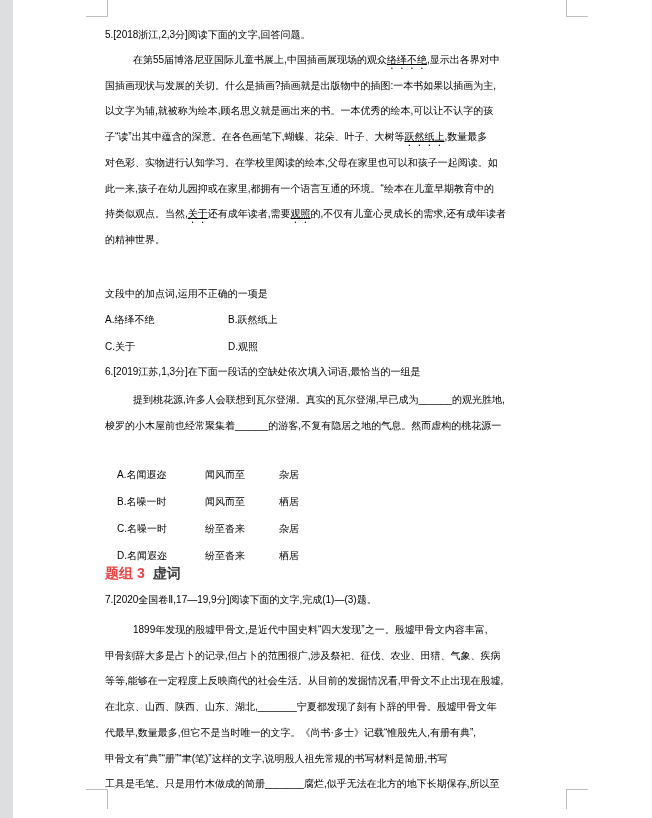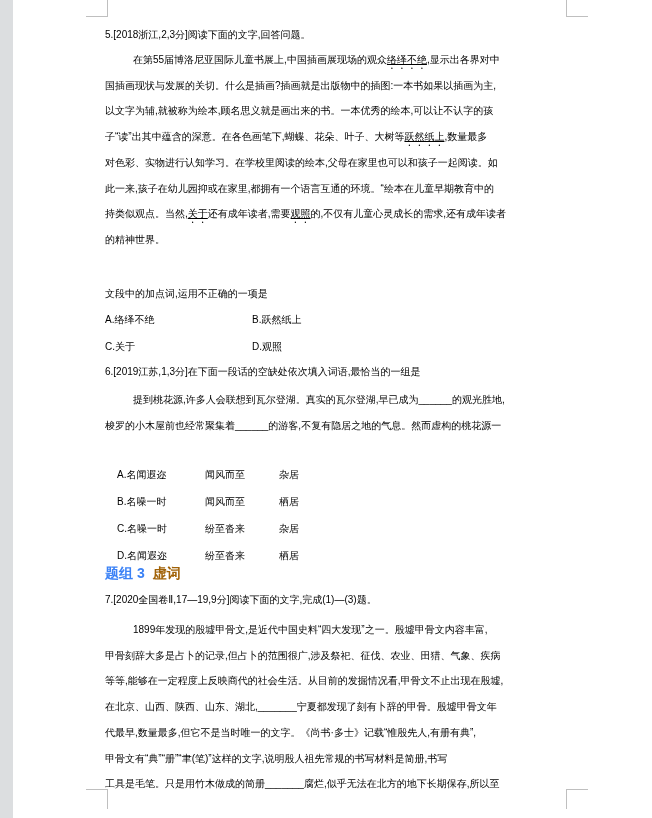--- a/index.html
+++ b/index.html
@@ -17,28 +17,28 @@
   .mark-br{left:566px;top:789px;height:19px;border-left:1px solid #bfbfbf;border-top:1px solid #bfbfbf;}
   .tb{position:absolute;left:105px;width:478px;font-size:10px;line-height:25.7px;white-space:nowrap;}
   .indent{padding-left:28px;}
   .emph{
     text-emphasis:filled dot #000;
     -webkit-text-emphasis:filled dot #000;
     text-emphasis-position:under right;
     text-decoration:underline;
     -webkit-text-emphasis-position:under;
   }
-  .optrow2{display:flex;gap:24px;}
+  .optrow2{display:flex;}
   .optrow2 .c1{width:123px;}
   .optrow3{display:flex;margin-left:12px;}
   .optrow3 .c1{width:88px;}
   .optrow3 .c2{width:74px;}
   .group-head{font-weight:bold;font-size:14px;}
-  .group-badge{color:#3b82f6;}
-  .group-label{color:#a16207;margin-left:8px;}
+  .group-badge{color:#ef4444;}
+  .group-label{color:#404040;margin-left:8px;}
 </style>
 </head>
 <body>
 
 <div class="gutter"></div>
 
 <div class="mark mark-tl"></div>
 <div class="mark mark-tr"></div>
 <div class="mark mark-bl"></div>
 <div class="mark mark-br"></div>

